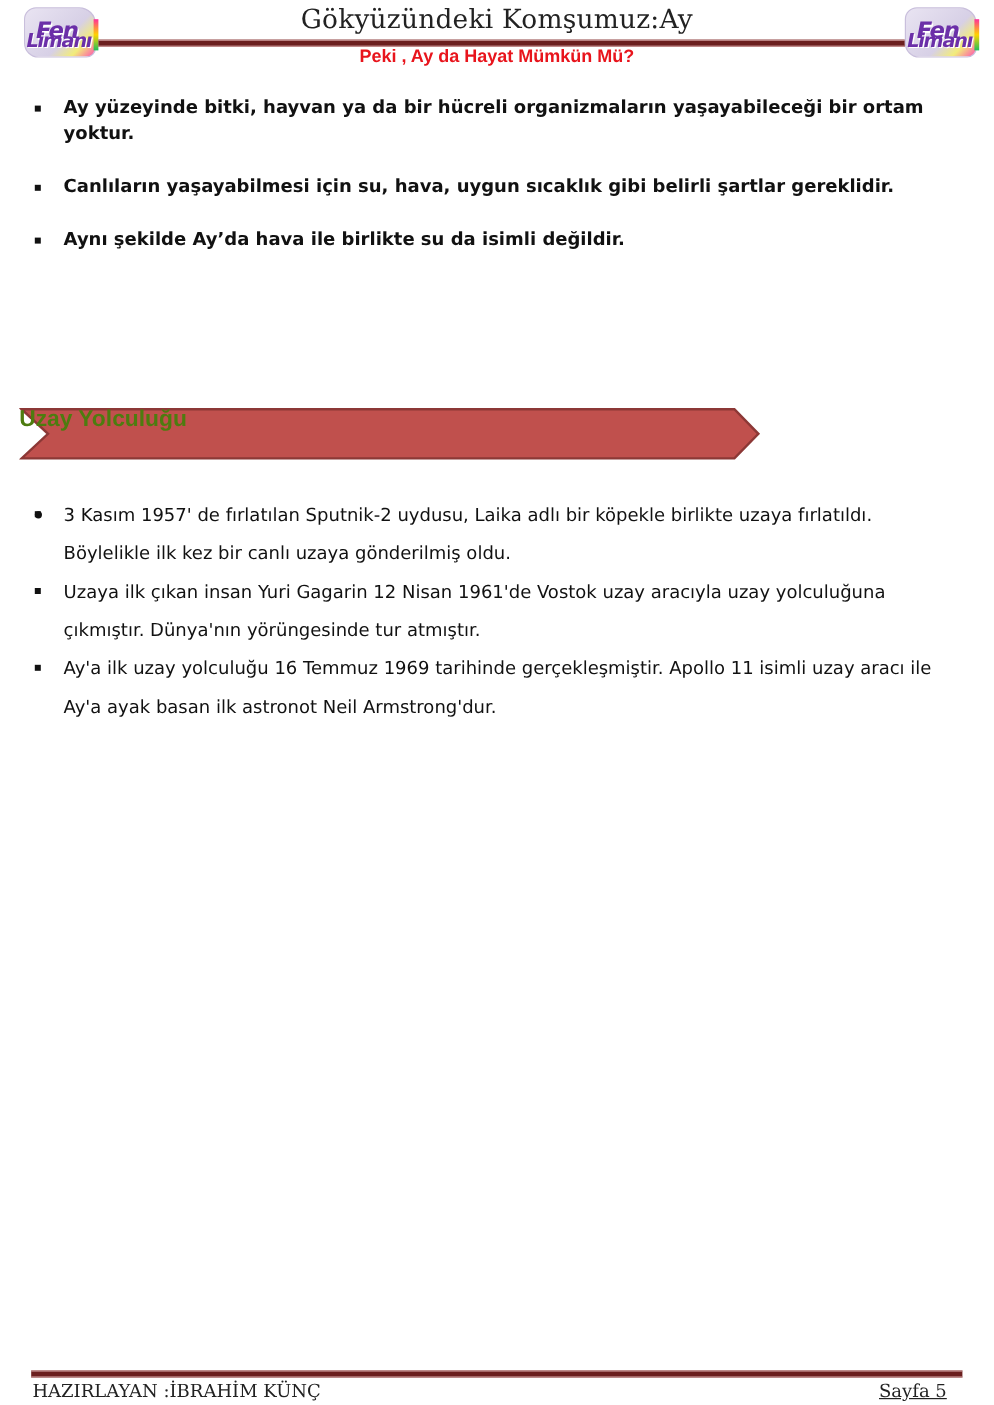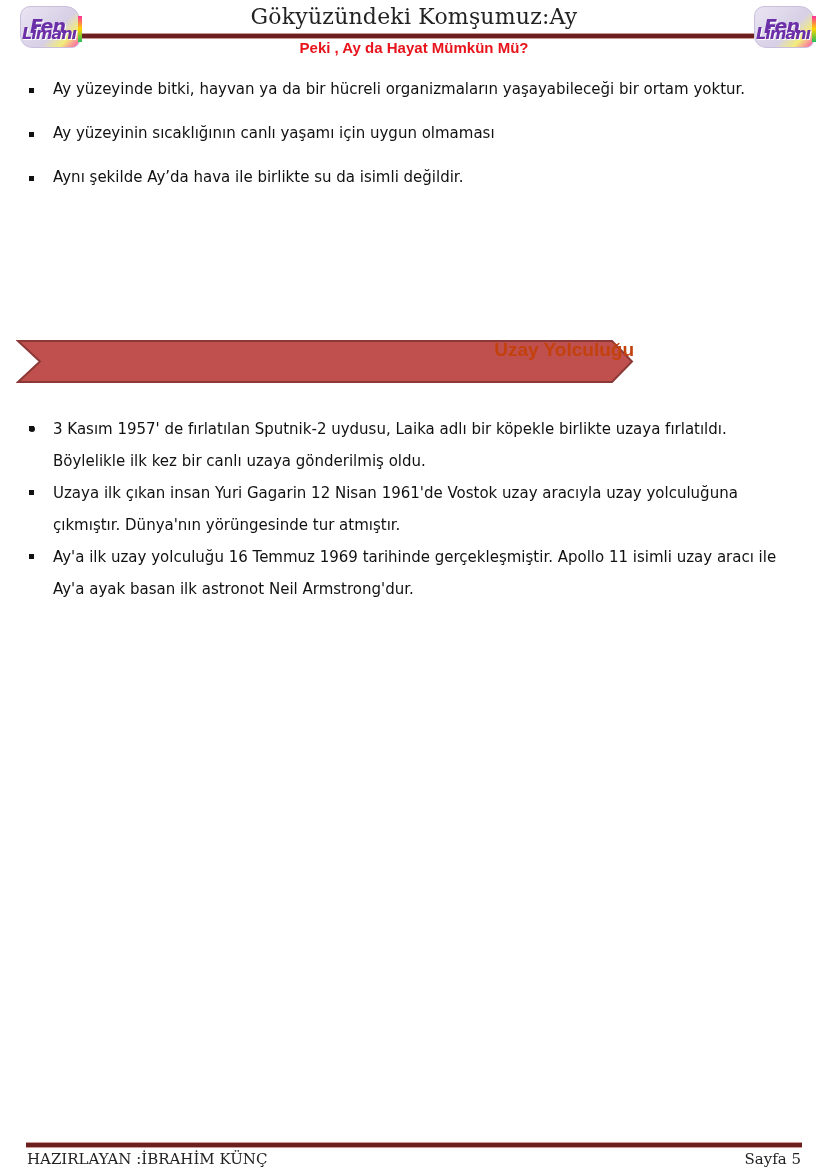--- a/index.html
+++ b/index.html
@@ -19,37 +19,37 @@
     .header-sub { position: absolute; top: 39px; left: 0; width: 828px; text-align: center; box-sizing: border-box; font: bold 15px "Liberation Sans", sans-serif; color: #e8141c; }
 
     
     .list { position: absolute; left: 0; width: 828px; margin: 0; padding: 0; list-style: none; }
     .list li { position: relative; padding-left: 53px; padding-right: 30px; font: 15px "DejaVu Sans", sans-serif; color: #111; }
     .list li .bullet { position: absolute; left: 29px; }
     .sq { width: 5px; height: 5px; background: #111; top: 10px; }
     .dot { width: 6px; height: 6px; border-radius: 50%; background: #111; top: 10px; }
 
     .list1 { top: 78px; }
-    .list1 li { line-height: 22px; margin-bottom: 22px; }
+    .list1 li { line-height: 22px; margin-bottom: 22px; font-weight: bold; }
     .list1 li.wrap { line-height: 44px; margin-top: -11px; }
     .list1 li.wrap .bullet { top: 21px; }
 
     .list2 { top: 413px; }
     .list2 li { line-height: 32px; }
     .list2 li .bullet { top: 13px; }
 
     
     .banner { position: absolute; left: 16px; top: 339px; width: 618px; height: 45px; }
     .banner svg { position: absolute; left: 0; top: 0; }
-    .banner-label { position: absolute; left: 0; top: 0; width: 618px; height: 45px; line-height: 45px; text-align: right; font: bold 19px "Liberation Sans", sans-serif; color: #c2410c; }
+    .banner-label { position: absolute; left: 0; top: 0; width: 618px; height: 45px; line-height: 45px; text-align: left; font: bold 19px "Liberation Sans", sans-serif; color: #4d7c0f; }
 
     
     .footer-rule { position: absolute; top: 1142px; left: 26px; width: 776px; height: 4px; background: #6b1f1f; border-top: 1px solid #c99; border-bottom: 1px solid #c99; }
     .footer-left { position: absolute; top: 1150px; left: 27px; font: 15px "DejaVu Serif", serif; color: #222; }
-    .footer-right { position: absolute; top: 1150px; right: 27px; font: 15px "DejaVu Serif", serif; color: #222; }
+    .footer-right { position: absolute; top: 1150px; right: 39px; font: 15px "DejaVu Serif", serif; color: #222; text-decoration: underline; }
   </style>
 </head>
 <body>
 
 <div class="logo logo-left">
   <div class="logo-bg"></div>
   <div class="logo-stripe"></div>
   <span class="logo-fen">Fen</span>
   <span class="logo-limani">Limanı</span>
 </div>
@@ -65,21 +65,21 @@
   <span class="logo-limani">Limanı</span>
 </div>
 
 <ul class="list list1">
   <li>
     <span class="bullet sq"></span>
     <span>Ay yüzeyinde bitki, hayvan ya da bir hücreli organizmaların yaşayabileceği bir ortam yoktur.</span>
   </li>
   <li>
     <span class="bullet sq"></span>
-    <span>Ay yüzeyinin sıcaklığının canlı yaşamı için uygun olmaması</span>
+    <span>Canlıların yaşayabilmesi için su, hava, uygun sıcaklık gibi belirli şartlar gereklidir.</span>
   </li>
   <li>
     <span class="bullet sq"></span>
     <span>Aynı şekilde Ay’da hava ile birlikte su da isimli değildir.</span>
   </li>
 </ul>
 
 <div class="banner">
   <svg width="618" height="45" viewBox="0 0 618 45">
     <polygon points="2,2 596,2 616,22.5 596,43 2,43 24,22.5" fill="#c0504d" stroke="#8c3836" stroke-width="2"></polygon>

